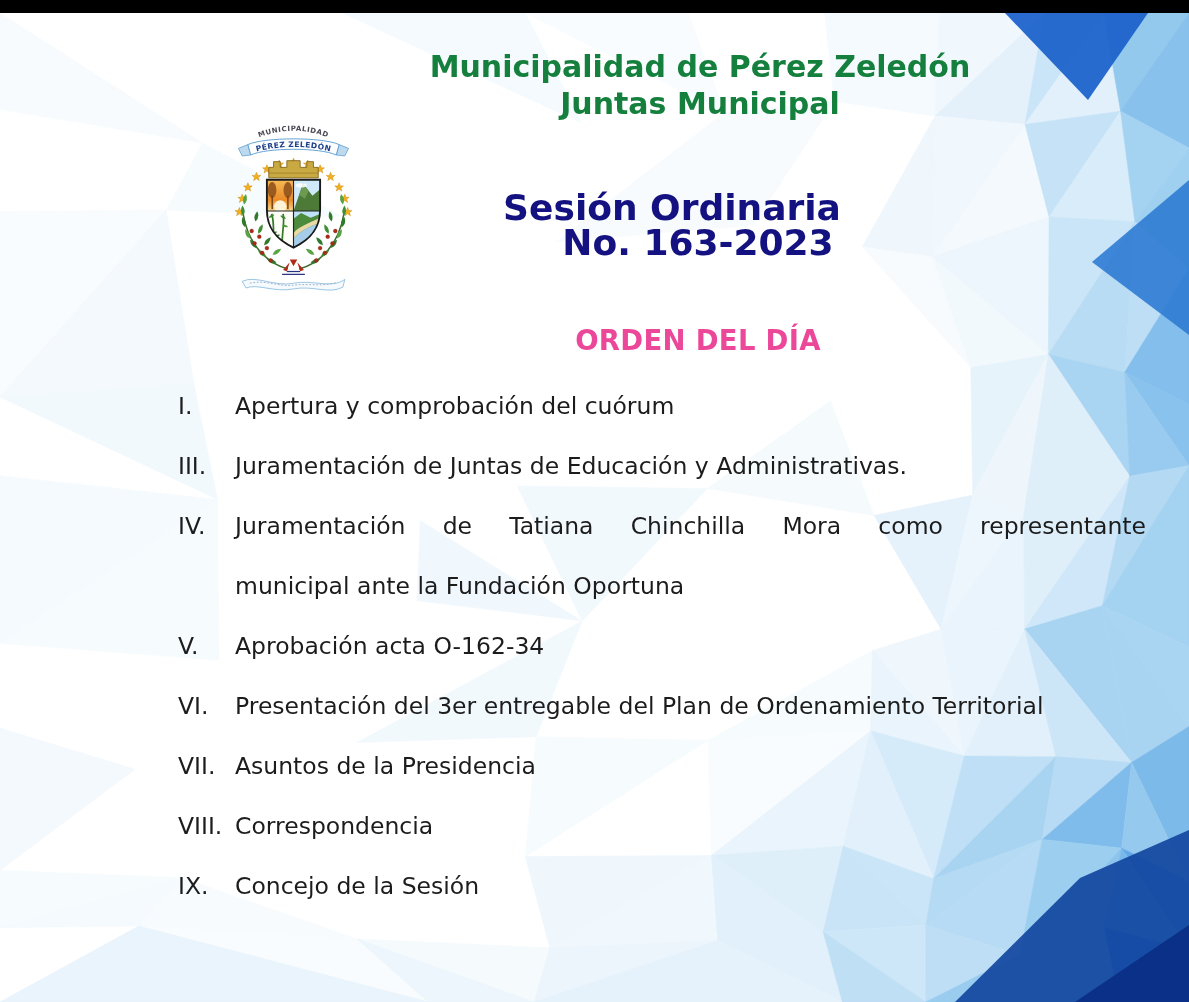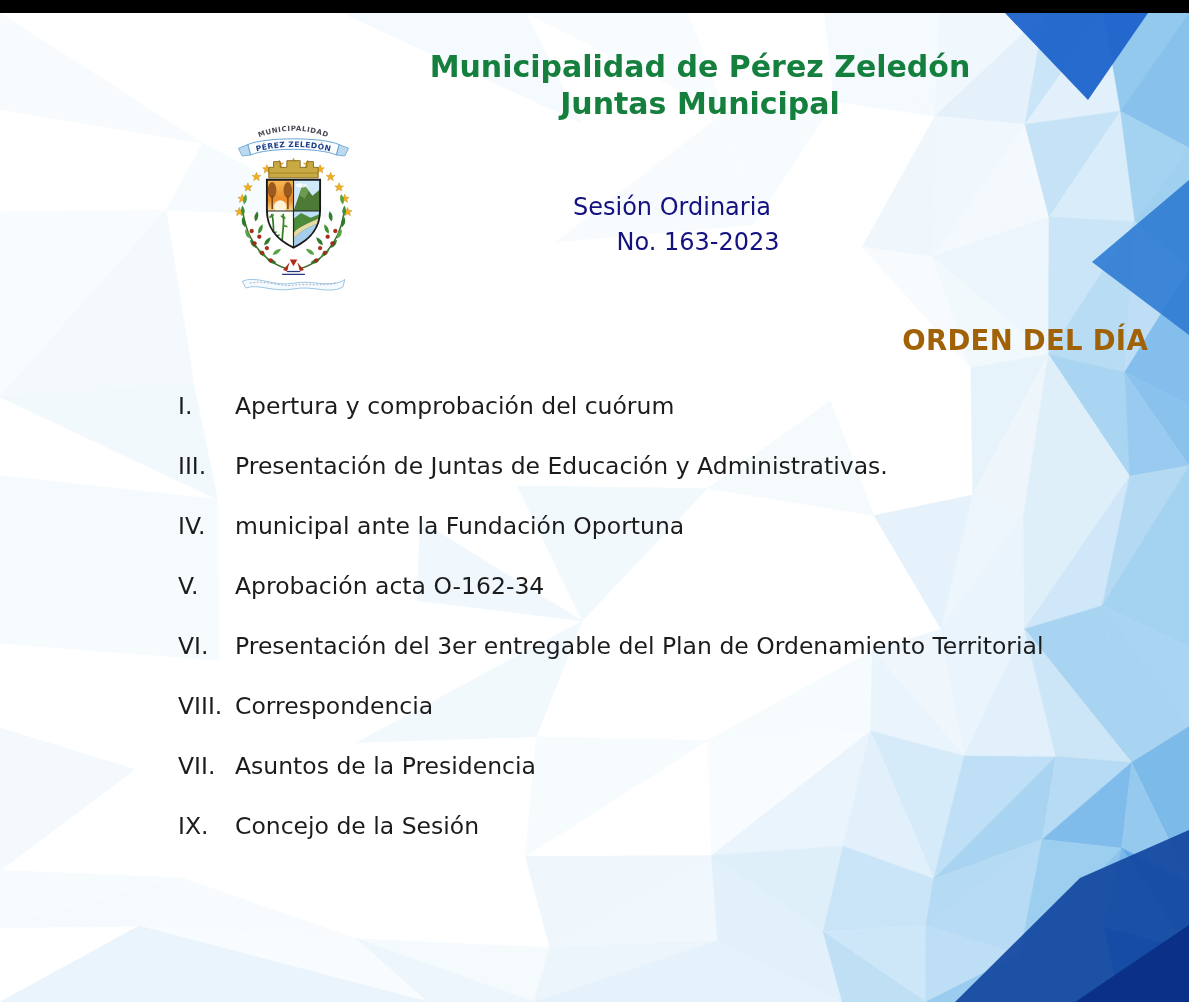--- a/index.html
+++ b/index.html
@@ -5,25 +5,25 @@
   html,body{margin:0;padding:0;background:#ffffff;}
   .page{position:relative;width:1189px;height:1002px;background:#ffffff;overflow:hidden;
         font-family:"DejaVu Sans","Liberation Sans",sans-serif;}
   .topbar{position:absolute;top:0;left:0;width:1189px;height:13px;background:#000000;z-index:3;}
   #poly-bg{position:absolute;left:0;top:0;width:1189px;height:1002px;z-index:0;}
   .content{position:absolute;inset:0;z-index:2;}
   .logo{position:absolute;left:227px;top:116px;width:133px;height:192px;}
   .title-block{position:absolute;top:48px;left:255px;width:890px;text-align:center;
                color:#15803d;font-weight:bold;font-size:30px;line-height:37px;}
   .session-block{position:absolute;top:190px;left:238px;width:900px;text-align:center;
-                 color:#141280;font-weight:normal;font-size:24px;line-height:35px;}
+                 color:#141280;font-weight:bold;font-size:36px;line-height:35px;}
   .session-l1{position:relative;left:-16px;}
   .session-l2{position:relative;left:10px;}
-  .agenda-heading{position:absolute;top:324px;left:248px;width:900px;text-align:right;
-                  font-size:27.5px;font-weight:bold;color:#a16207;letter-spacing:.3px;}
+  .agenda-heading{position:absolute;top:324px;left:248px;width:900px;text-align:center;
+                  font-size:27.5px;font-weight:bold;color:#ec4899;letter-spacing:.3px;}
   .agenda-list{position:absolute;top:376px;left:178px;width:968px;
                font-size:23.5px;line-height:60px;color:#1c1c1c;}
   .agenda-item{display:flex;align-items:flex-start;}
   .item-num{flex:0 0 57px;}
   .item-text{flex:1 1 auto;}
   .nw{white-space:nowrap;}
   .jline{text-align:justify;text-align-last:justify;text-justify:inter-word;}
 </style>
 </head>
 <body>
@@ -279,44 +279,45 @@
 
     <div class="agenda-heading">ORDEN DEL DÍA</div>
 
     <div class="agenda-list">
       <div class="agenda-item">
         <div class="item-num">I.</div>
         <div class="item-text nw">Apertura y comprobación del cuórum</div>
       </div>
       <div class="agenda-item">
         <div class="item-num">III.</div>
-        <div class="item-text nw">Presentación de Juntas de Educación y Administrativas.</div>
+        <div class="item-text nw">Juramentación de Juntas de Educación y Administrativas.</div>
       </div>
       <div class="agenda-item">
         <div class="item-num">IV.</div>
         <div class="item-text">
+          <div class="jline">Juramentación de Tatiana Chinchilla Mora como representante</div>
           <div>municipal ante la Fundación Oportuna</div>
         </div>
       </div>
       <div class="agenda-item">
         <div class="item-num">V.</div>
         <div class="item-text nw">Aprobación acta O-162-34</div>
       </div>
       <div class="agenda-item">
         <div class="item-num">VI.</div>
         <div class="item-text nw">Presentación del 3er entregable del Plan de Ordenamiento Territorial</div>
       </div>
       <div class="agenda-item">
+        <div class="item-num">VII.</div>
+        <div class="item-text nw">Asuntos de la Presidencia</div>
+      </div>
+      <div class="agenda-item">
         <div class="item-num">VIII.</div>
         <div class="item-text nw">Correspondencia</div>
       </div>
       <div class="agenda-item">
-        <div class="item-num">VII.</div>
-        <div class="item-text nw">Asuntos de la Presidencia</div>
-      </div>
-      <div class="agenda-item">
         <div class="item-num">IX.</div>
         <div class="item-text nw">Concejo de la Sesión</div>
       </div>
     </div>
 
   </div>
 </div>
 
 </body></html>

